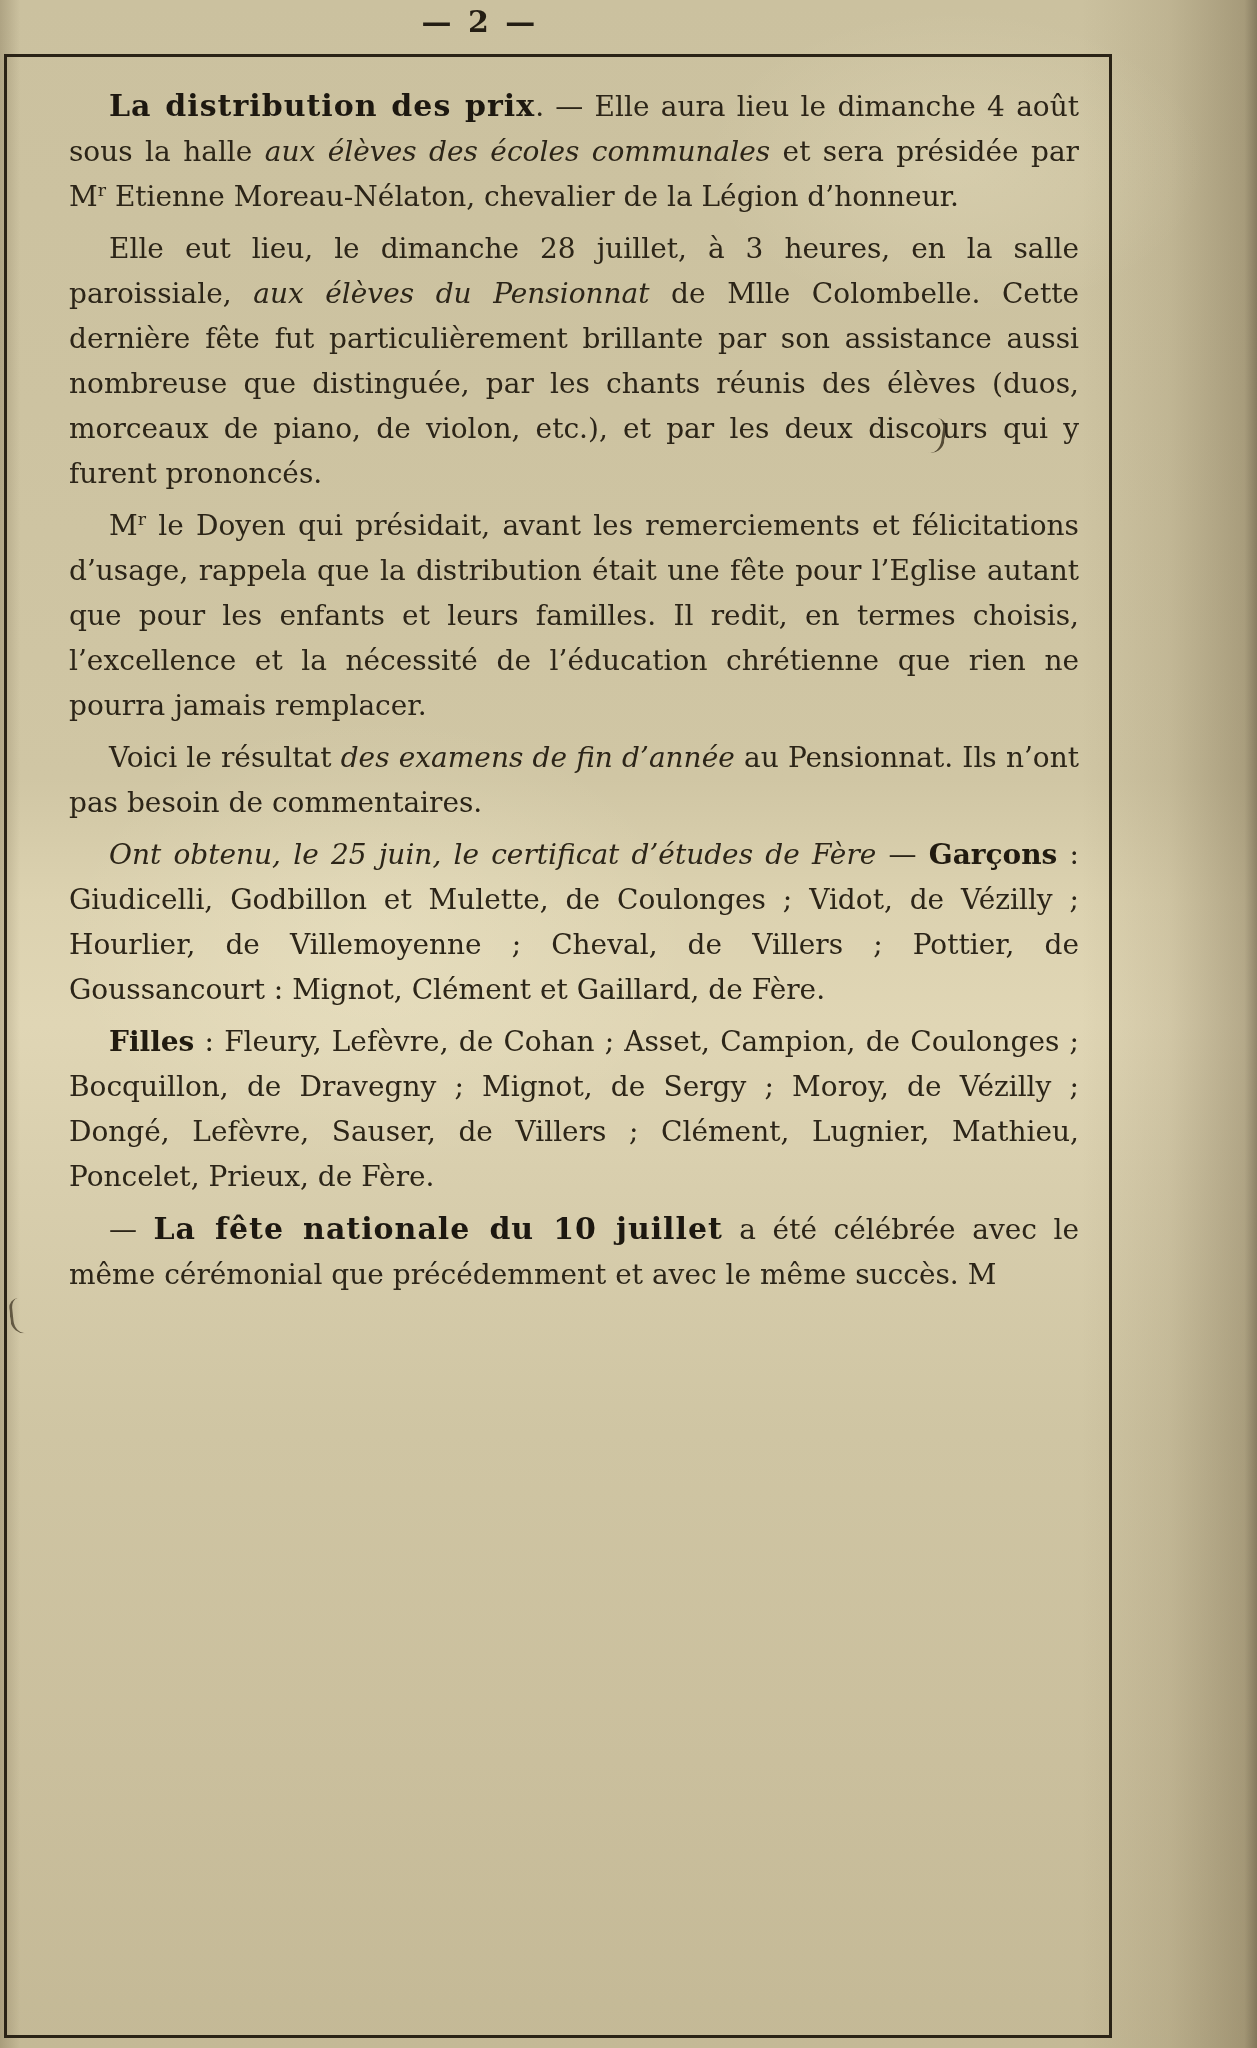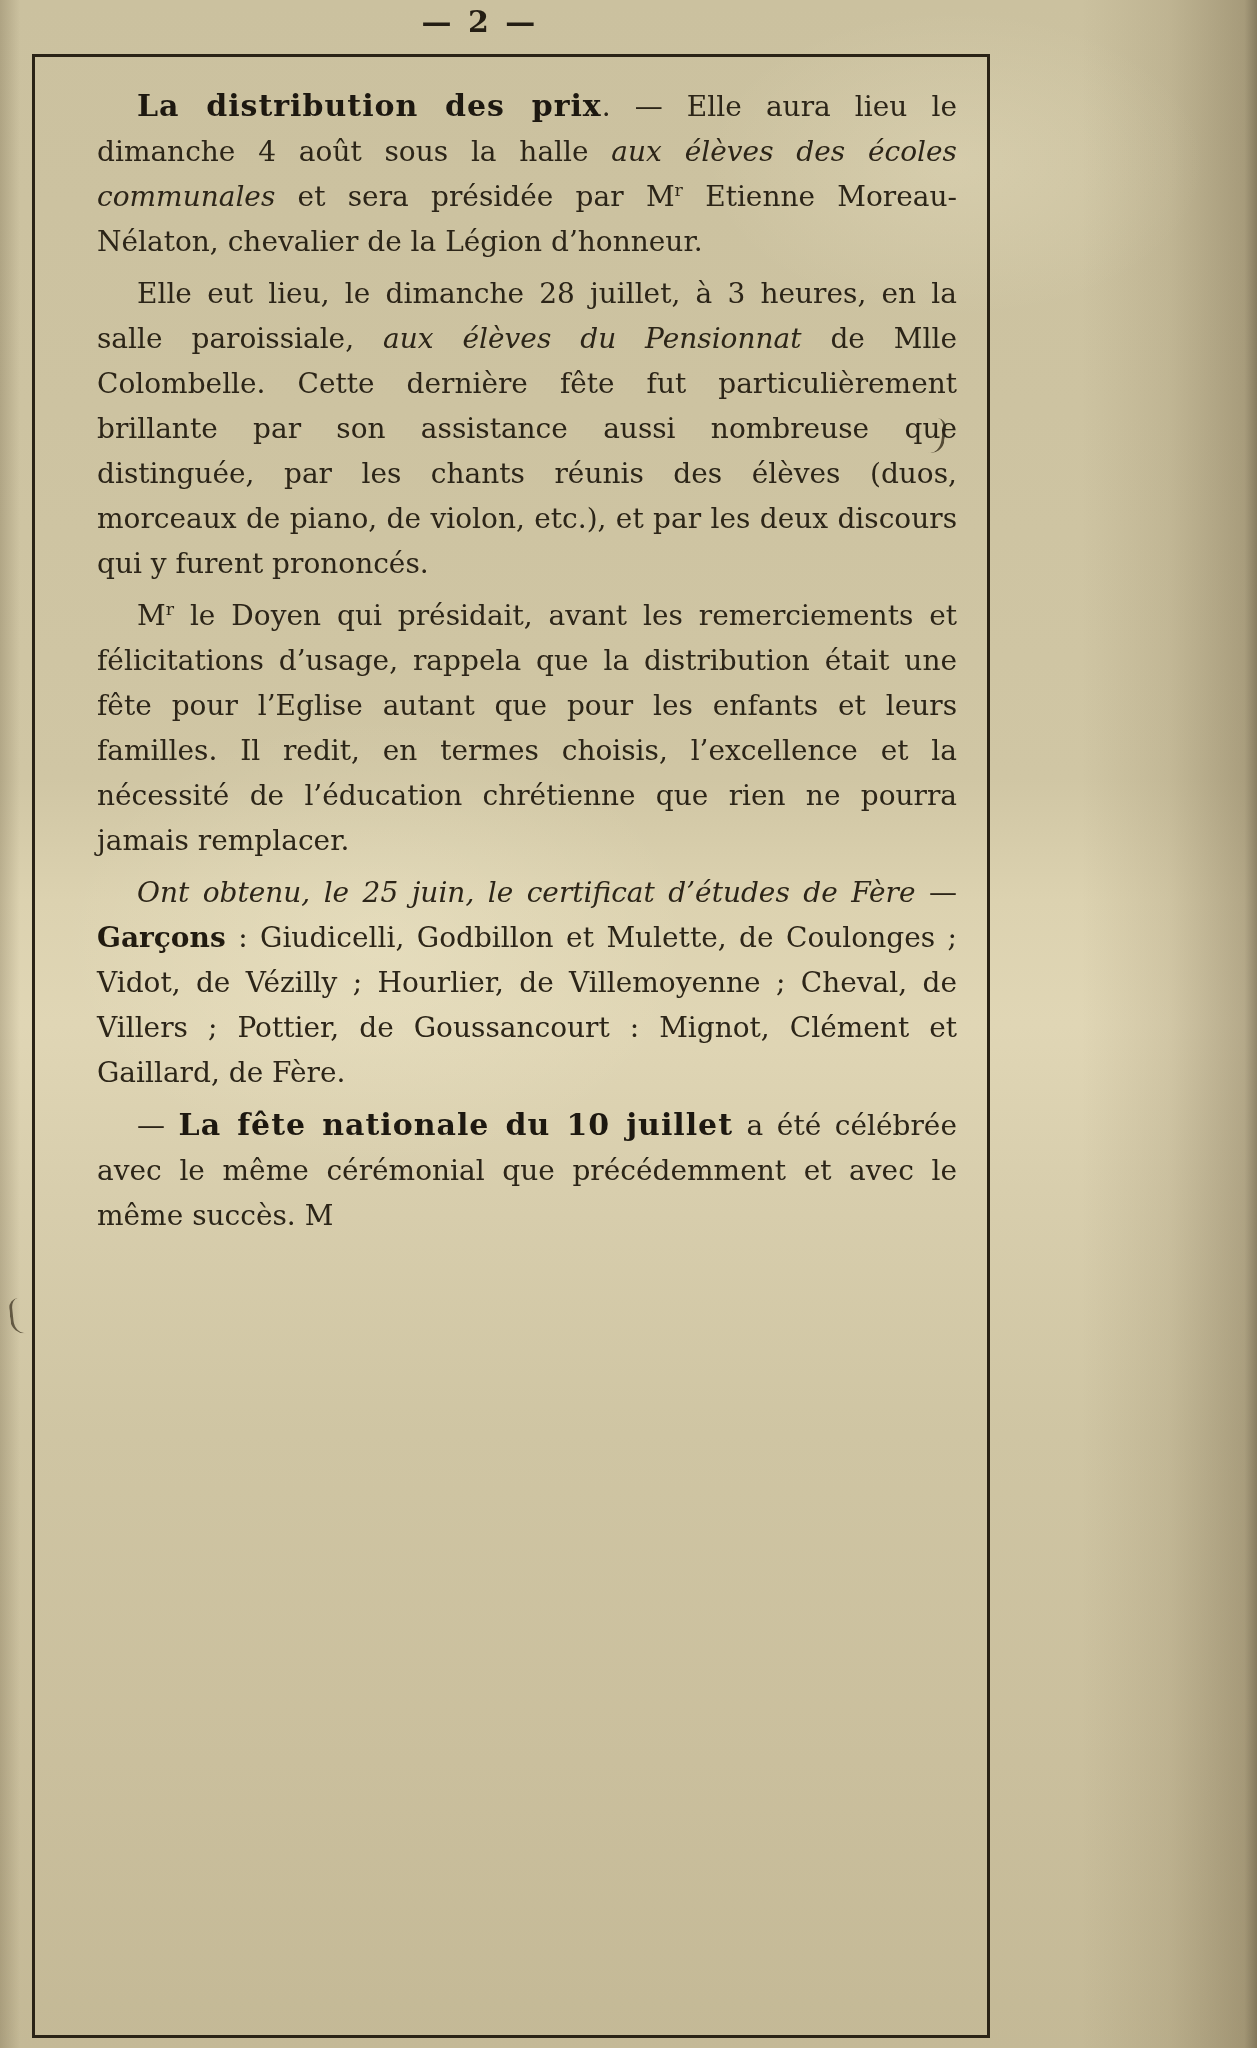--- a/index.html
+++ b/index.html
@@ -26,23 +26,23 @@
     left: 20px;
     width: 920px;
     text-align: center;
     font-size: 30px;
     font-weight: bold;
     letter-spacing: 3px;
     color: #241e14;
   }
   .frame {
     position: absolute;
-    left: 32px;
+    left: 4px;
     top: 54px;
-    width: 958px;
+    width: 1108px;
     bottom: 10px;
     box-sizing: border-box;
     border: 3px solid #2a2316;
     padding: 26px 30px 20px 62px;
     overflow: hidden;
   }
   .para {
     margin: 0 0 7px 0;
     font-size: 28px;
     line-height: 45px;
@@ -69,17 +69,19 @@
   <div class="page-number">— 2 —</div>
 
   <div class="ink-mark right"></div>
   <div class="ink-mark left"></div>
 
   <div class="frame">
     <div class="article">
         <p class="para"><span class="seg-lead">La distribution des prix</span><span>. — Elle aura lieu le dimanche 4 août sous la halle </span><span class="seg-italic">aux élèves des écoles communales</span><span> et sera présidée par M</span><sup>r</sup><span> Etienne Moreau-Nélaton, chevalier de la Légion d’honneur.</span></p>
         <p class="para"><span>Elle eut lieu, le dimanche 28 juillet, à 3 heures, en la salle paroissiale, </span><span class="seg-italic">aux élèves du Pensionnat</span><span> de Mlle Colombelle. Cette dernière fête fut particulièrement brillante par son assistance aussi nombreuse que distinguée, par les chants réunis des élèves (duos, morceaux de piano, de violon, etc.), et par les deux discours qui y furent prononcés.</span></p>
         <p class="para"><span>M</span><sup>r</sup><span> le Doyen qui présidait, avant les remerciements et félicitations d’usage, rappela que la distribution était une fête pour l’Eglise autant que pour les enfants et leurs familles. Il redit, en termes choisis, l’excellence et la nécessité de l’éducation chrétienne que rien ne pourra jamais remplacer.</span></p>
+        <p class="para"><span>Voici le résultat </span><span class="seg-italic">des examens de fin d’année</span><span> au Pensionnat. Ils n’ont pas besoin de commentaires.</span></p>
         <p class="para"><span class="seg-italic">Ont obtenu, le 25 juin, le certificat d’études de Fère</span><span> — </span><span class="seg-bold">Garçons</span><span> : Giudicelli, Godbillon et Mulette, de Coulonges ; Vidot, de Vézilly ; Hourlier, de Villemoyenne ; Cheval, de Villers ; Pottier, de Goussancourt : Mignot, Clément et Gaillard, de Fère.</span></p>
+        <p class="para"><span class="seg-bold">Filles</span><span> : Fleury, Lefèvre, de Cohan ; Asset, Campion, de Coulonges ; Bocquillon, de Dravegny ; Mignot, de Sergy ; Moroy, de Vézilly ; Dongé, Lefèvre, Sauser, de Villers ; Clément, Lugnier, Mathieu, Poncelet, Prieux, de Fère.</span></p>
         <p class="para"><span>— </span><span class="seg-lead">La fête nationale du 10 juillet</span><span> a été célébrée avec le même cérémonial que précédemment et avec le même succès. M</span></p>
       </div>
   </div>
 </div>
 
 </body></html>

